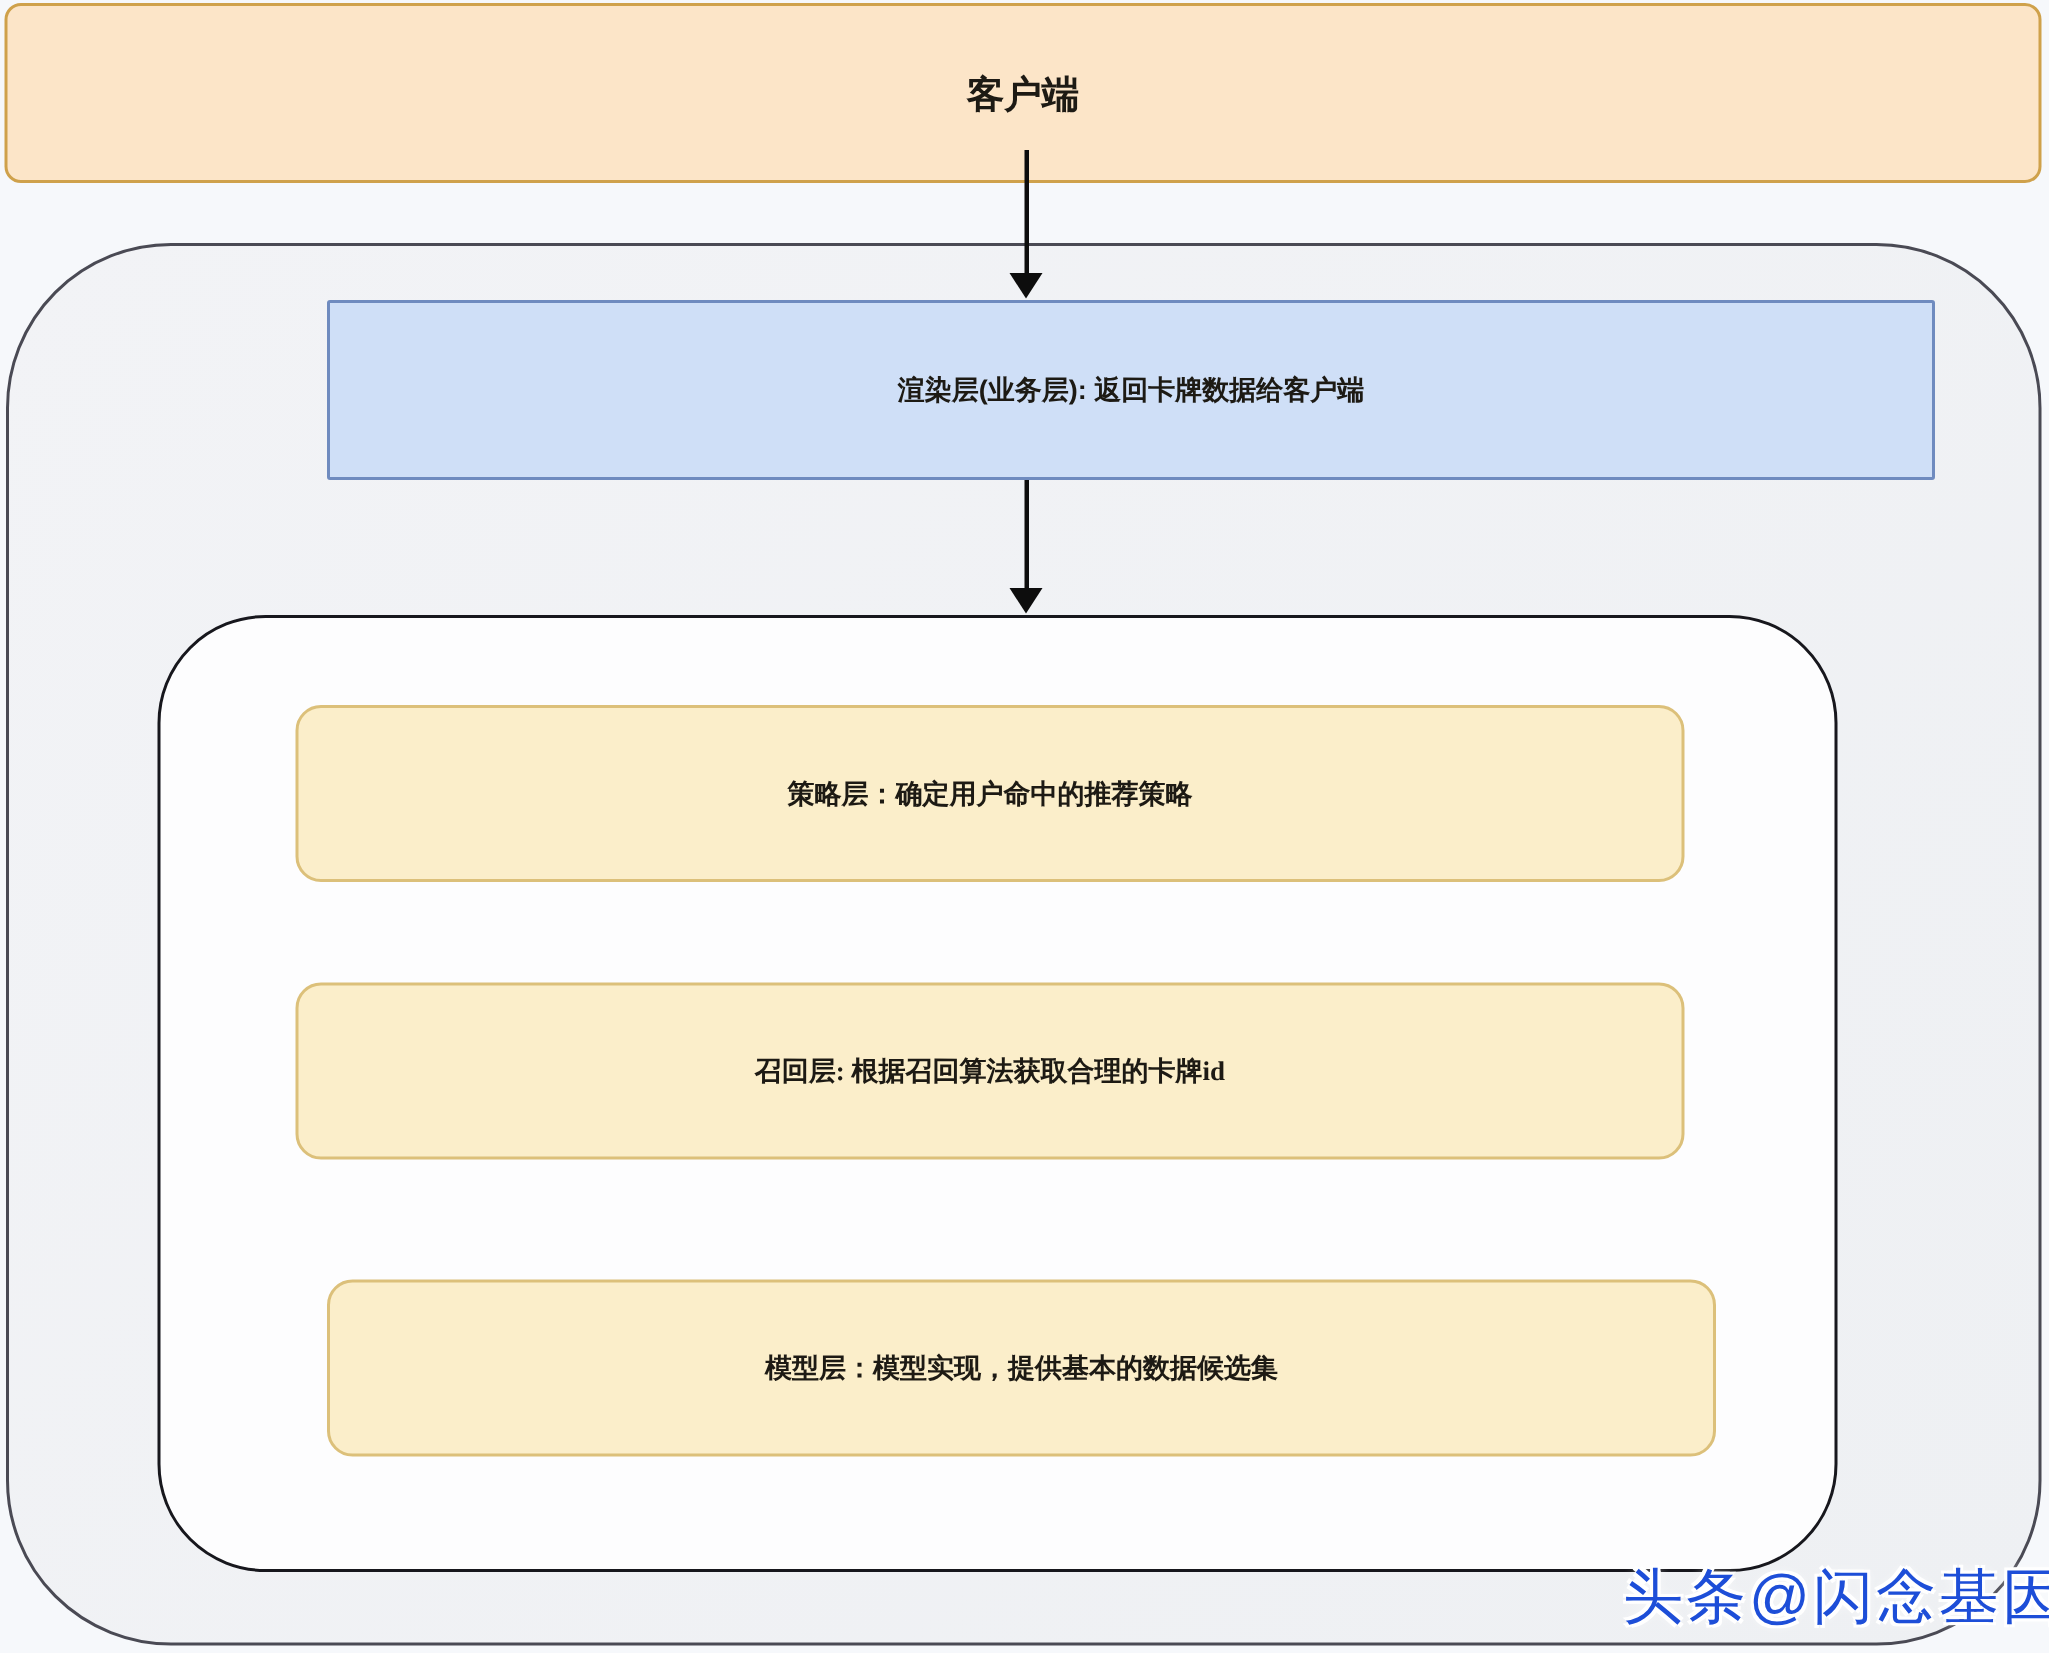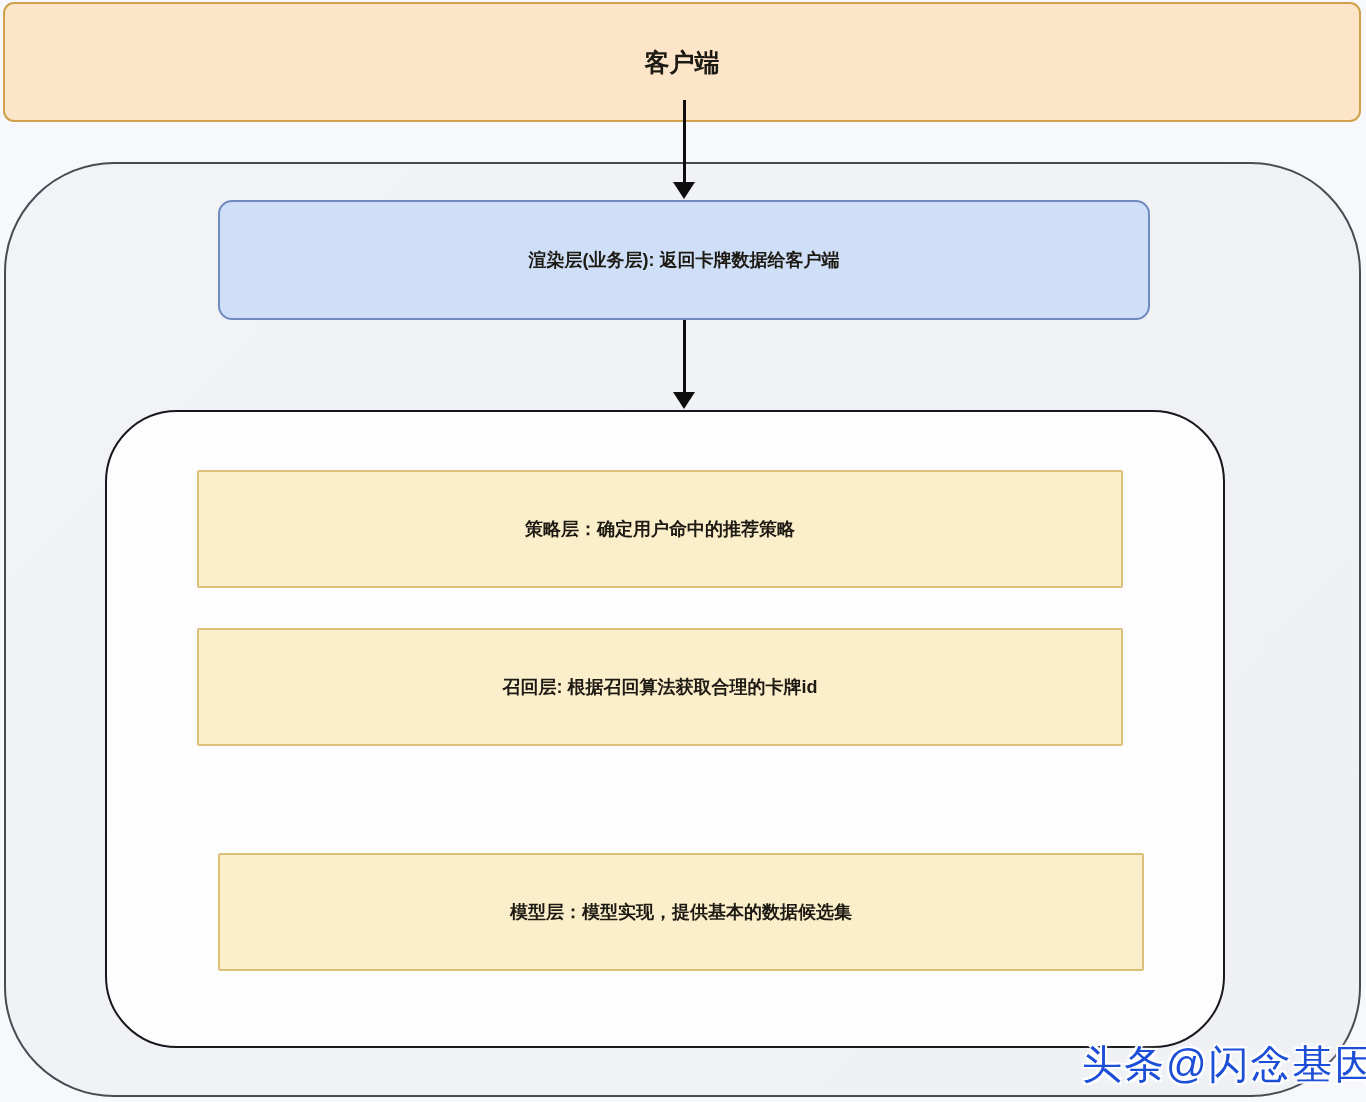--- a/index.html
+++ b/index.html
@@ -47,25 +47,25 @@
     border: 2px solid #4a4a54;
     border-radius: 110px;
     box-sizing: border-box;
     z-index: 1;
   }
   
   .render-box {
     position: absolute;
     left: 218px;
     top: 200px;
-    width: 932px;
+    width: 1072px;
     height: 120px;
     background: #cfdff7;
     border: 2px solid #6f8bbf;
-    border-radius: 14px;
+    border-radius: 2px;
     font-size: 18px;
     z-index: 2;
   }
   
   .inner-container {
     position: absolute;
     left: 105px;
     top: 410px;
     width: 1120px;
     height: 638px;
@@ -76,26 +76,26 @@
     z-index: 2;
   }
   
   .layer-box {
     position: absolute;
     left: 197px;
     width: 926px;
     height: 118px;
     background: #fbeeca;
     border: 2px solid #dcc07a;
-    border-radius: 2px;
+    border-radius: 17px;
     font-size: 18px;
     z-index: 3;
   }
   .layer-box.strategy { top: 470px; }
-  .layer-box.recall   { top: 628px; }
+  .layer-box.recall   { top: 655px; font-family: Liberation Serif, serif; }
   .layer-box.model    { top: 853px; margin-left: 21px; }
   
   .arrow {
     position: absolute;
     z-index: 5;
     width: 24px;
     display: flex;
     flex-direction: column;
     align-items: center;
   }

